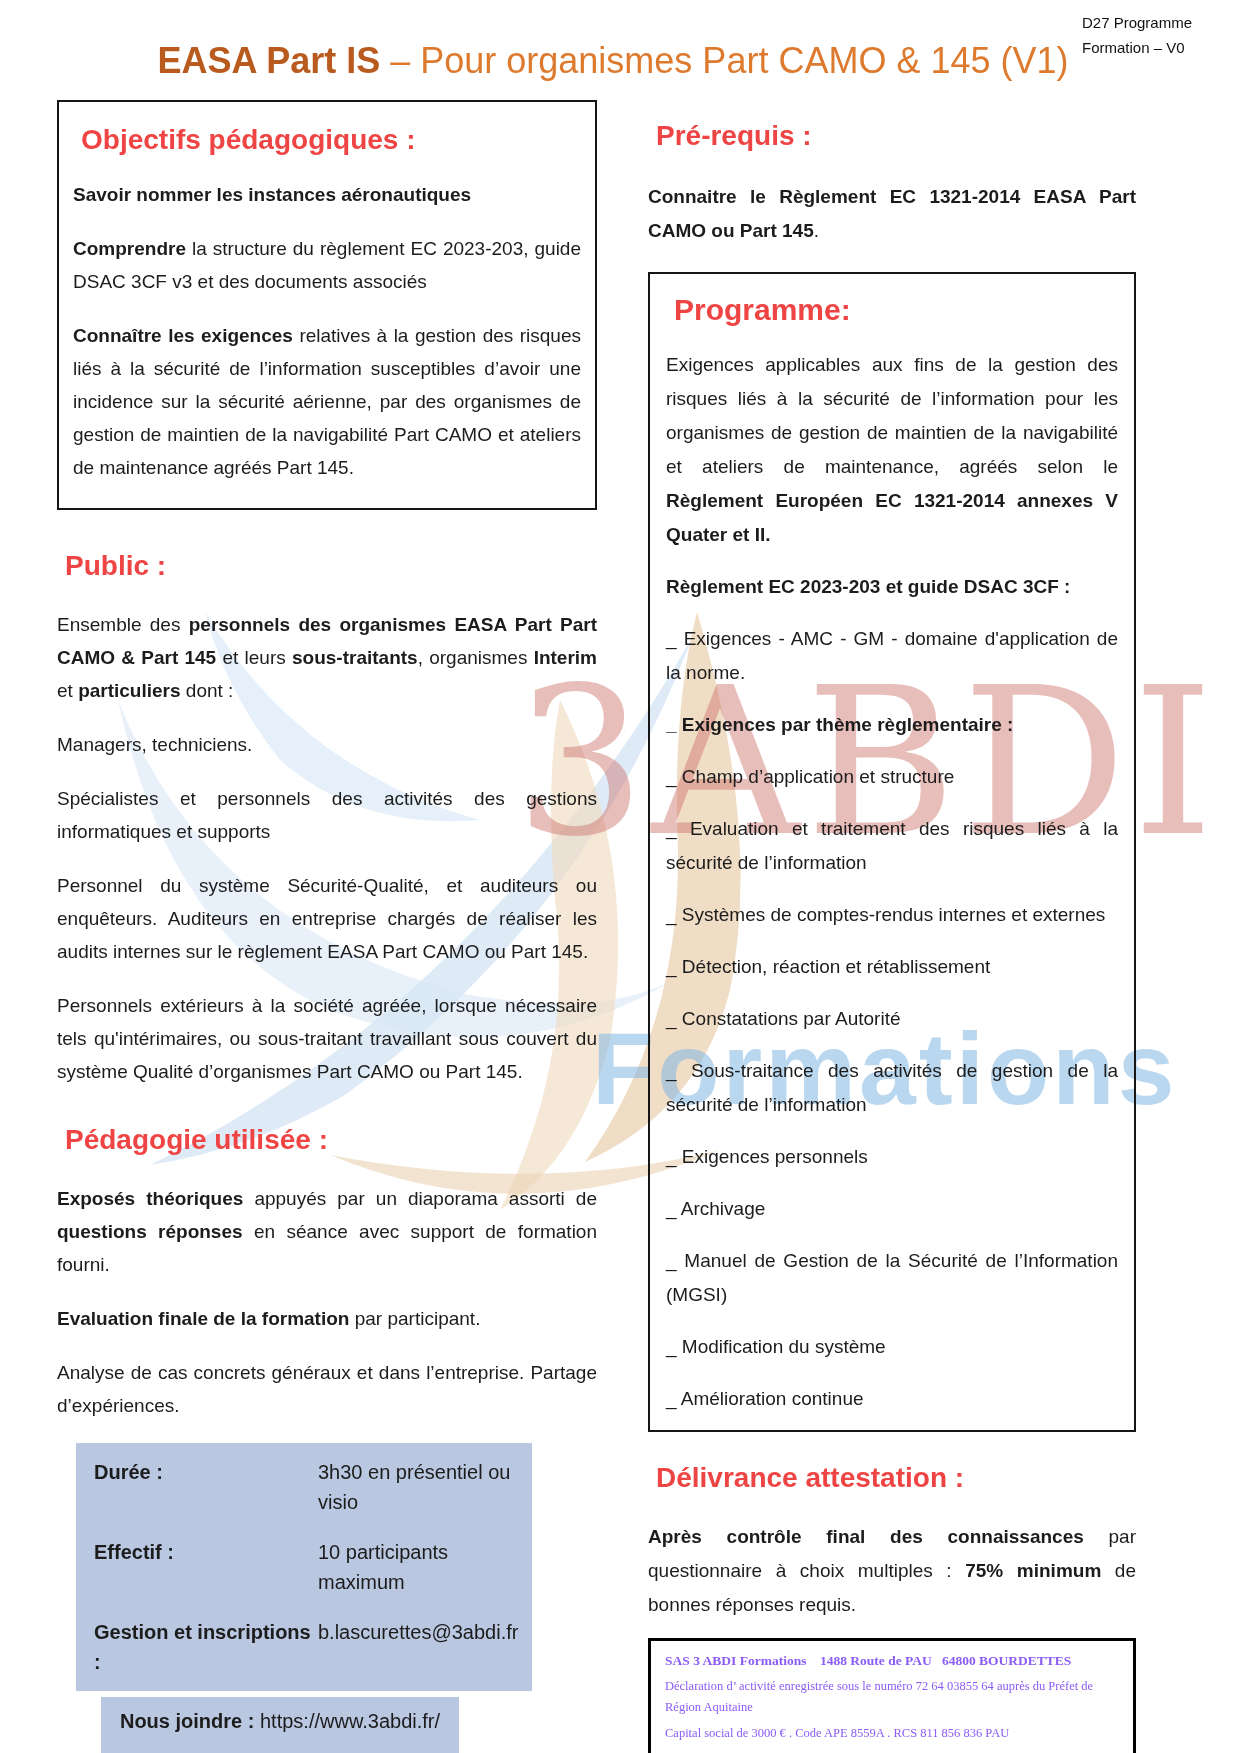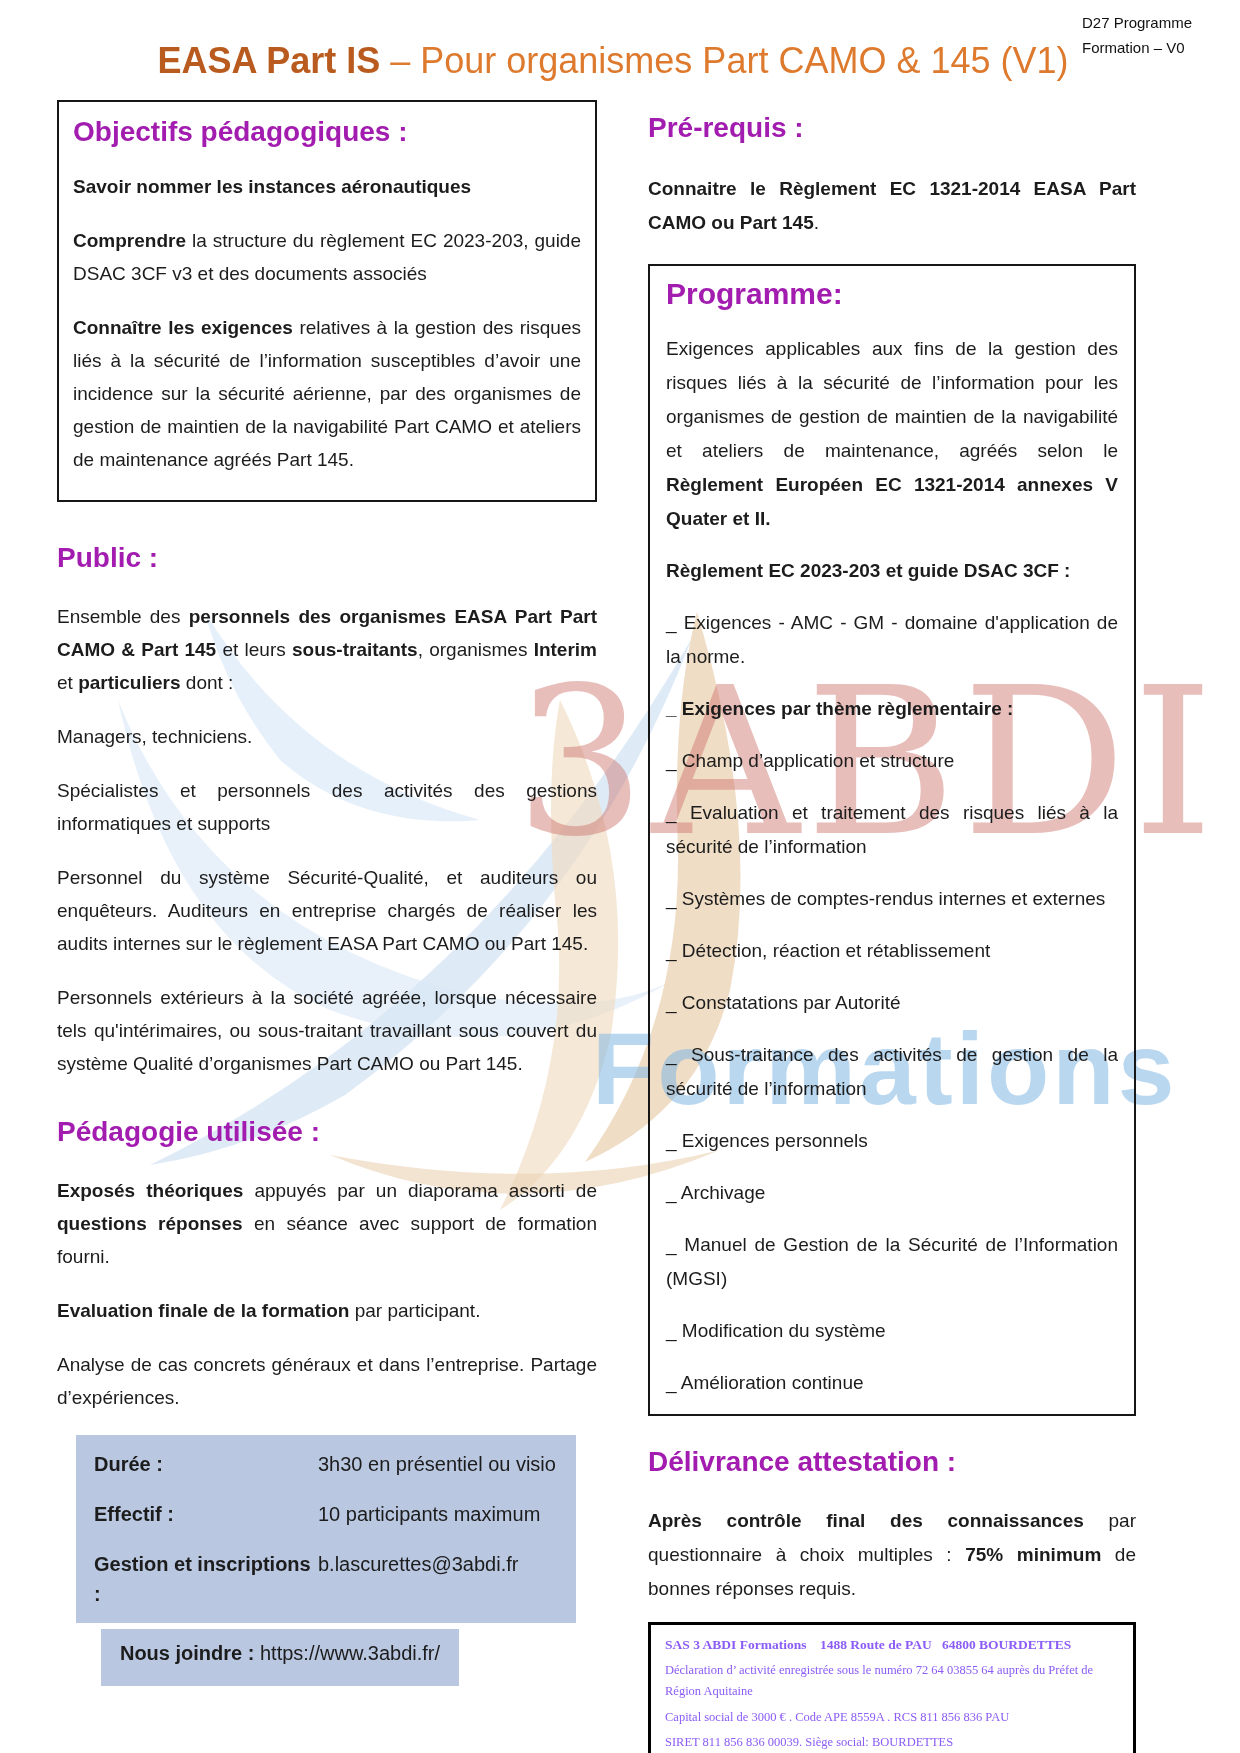--- a/index.html
+++ b/index.html
@@ -35,40 +35,40 @@
     position:absolute;left:592px;top:1018px;
     font-family:"Liberation Sans",sans-serif;font-weight:bold;
     font-size:102px;line-height:102px;letter-spacing:3px;
     color:rgba(130,183,227,0.55);
   }
   
   .col{position:absolute;z-index:1;}
   .col-left{left:57px;top:100px;width:540px;}
   .col-right{left:648px;top:108px;width:488px;}
   h2{
-    margin:0;font-size:28px;line-height:40px;font-weight:bold;
-    color:#a21caf;
+    margin:8px;font-size:28px;line-height:40px;font-weight:bold;
+    color:#ef4444;
   }
   p{margin:0;font-size:19px;color:#1c1c1c;}
   .col-left p{line-height:33px;}
   .col-right p{line-height:34px;}
   .j{text-align:justify;}
   .b{font-weight:bold;}
   
   .frame{border:2px solid #161616;background:transparent;box-sizing:border-box;}
   .objectifs-box{padding:10px 14px 16px 14px;}
   .objectifs-box h2{margin-bottom:18px;}
   .objectifs-box p{margin-bottom:21px;}
   .objectifs-box p:last-child{margin-bottom:8px;}
   .h-public{margin-top:36px;margin-bottom:22px;}
   .col-left .body-p{margin-bottom:21px;}
   .h-pedagogie{margin-top:32px;margin-bottom:22px;}
   
   .infos{
-    margin-top:18px;margin-left:19px;width:500px;
+    margin-top:18px;margin-left:19px;width:456px;
     background:#b9c7e0;padding:14px 6px 14px 18px;
     box-sizing:border-box;
   }
   .infos .row{display:flex;margin-bottom:20px;font-size:20px;line-height:30px;}
   .infos .row:last-child{margin-bottom:0;}
   .infos .lbl{font-weight:bold;width:224px;flex:none;}
   .infos .val{font-weight:normal;}
   .infos .row-inline{display:block;}
   .joindre{
     margin-top:6px;margin-left:44px;width:358px;

